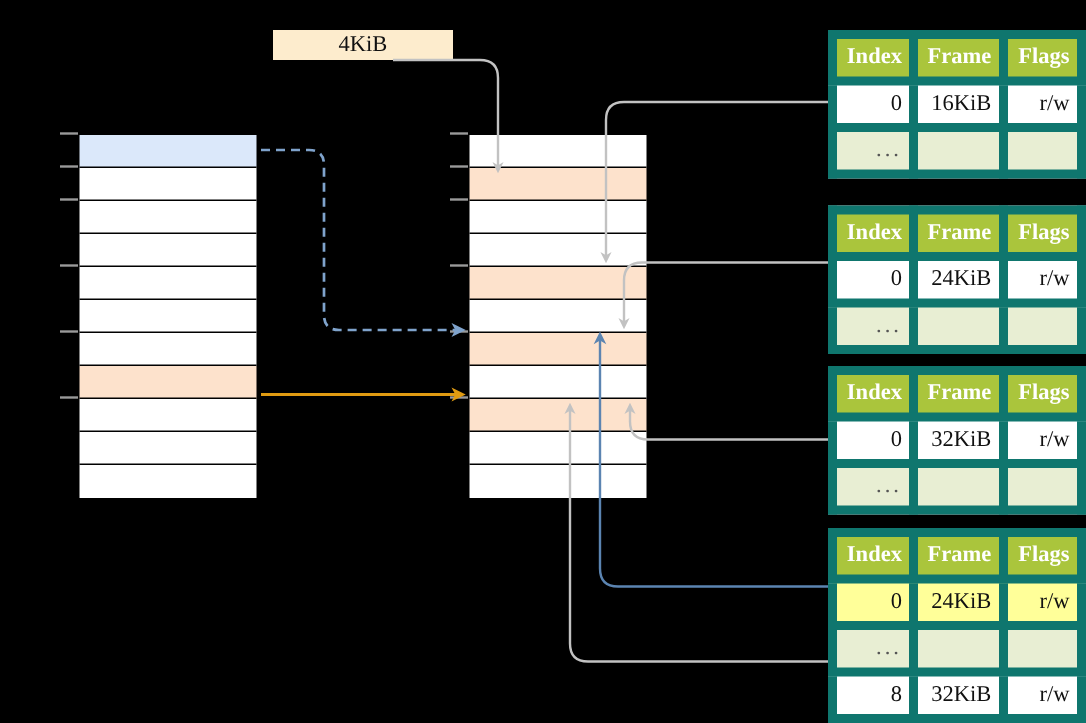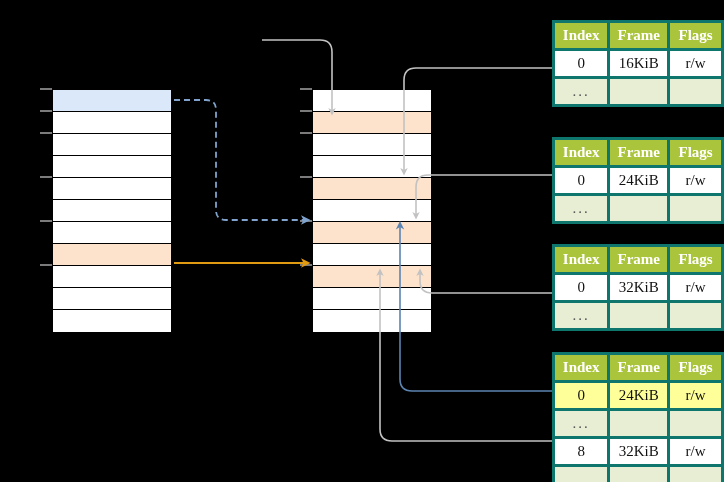--- a/index.html
+++ b/index.html
@@ -11,41 +11,42 @@
   
   .memcol{position:absolute;border:1px solid #000;box-sizing:border-box;}
   .memrow{box-sizing:border-box;border-bottom:1px solid #000;background:#ffffff;}
   .memrow:last-child{border-bottom:none;}
   .memrow.blue{background:#dbe8fa;}
   .memrow.peach{background:#fde2cc;}
 
   
   .ptable{position:absolute;border-collapse:collapse;border-spacing:0;
           font-size:15px;color:#111;background:#fff;}
-  .ptable td,.ptable th{border:3px solid #0f766e;box-sizing:border-box;
-        padding:1px 5px;height:25px;line-height:23px;text-align:center;font-weight:normal;}
+  .ptable td,.ptable th{border:6px solid #0f766e;box-sizing:border-box;
+        padding:1px 5px;height:25px;line-height:23px;text-align:right;font-weight:normal;}
   .ptable th{background:#aac53c;color:#ffffff;font-weight:bold;font-size:15px;}
   .ptable td.c1{width:58px;}
   .ptable td.c2{width:62px;}
   .ptable td.c3{width:57px;}
   .ptable th.c1{width:58px;}
   .ptable th.c2{width:62px;}
   .ptable th.c3{width:57px;}
   .ptable tr.ell td{background:#e8eed3;color:#555;letter-spacing:2px;}
   .ptable td.hl{background:#ffff99;}
 
   
   .label4k{position:absolute;background:#fdeccd;color:#111;font-size:15px;
            text-align:center;line-height:20px;}
 </style>
 </head>
 <body>
 
 <div id="stage">
 
+  <div class="label4k" id="label-4kib" style="left:182px;top:20px;width:120px;height:20px;">4KiB</div>
 
   <div class="memcol" id="left-col" style="left:52px;top:89px;width:120px;height:242px;">
       <div class="memrow blue" style="height: 22px;"></div>
       <div class="memrow" style="height: 22px;"></div>
       <div class="memrow" style="height: 22px;"></div>
       <div class="memrow" style="height: 22px;"></div>
       <div class="memrow" style="height: 22px;"></div>
       <div class="memrow" style="height: 22px;"></div>
       <div class="memrow" style="height: 22px;"></div>
       <div class="memrow peach" style="height: 22px;"></div>

